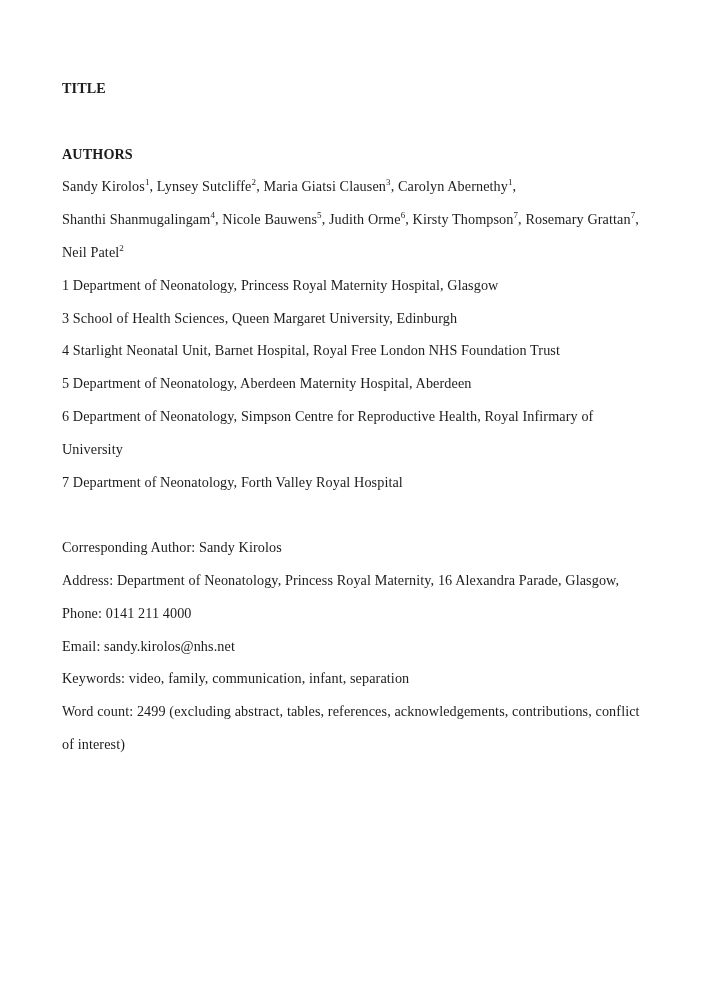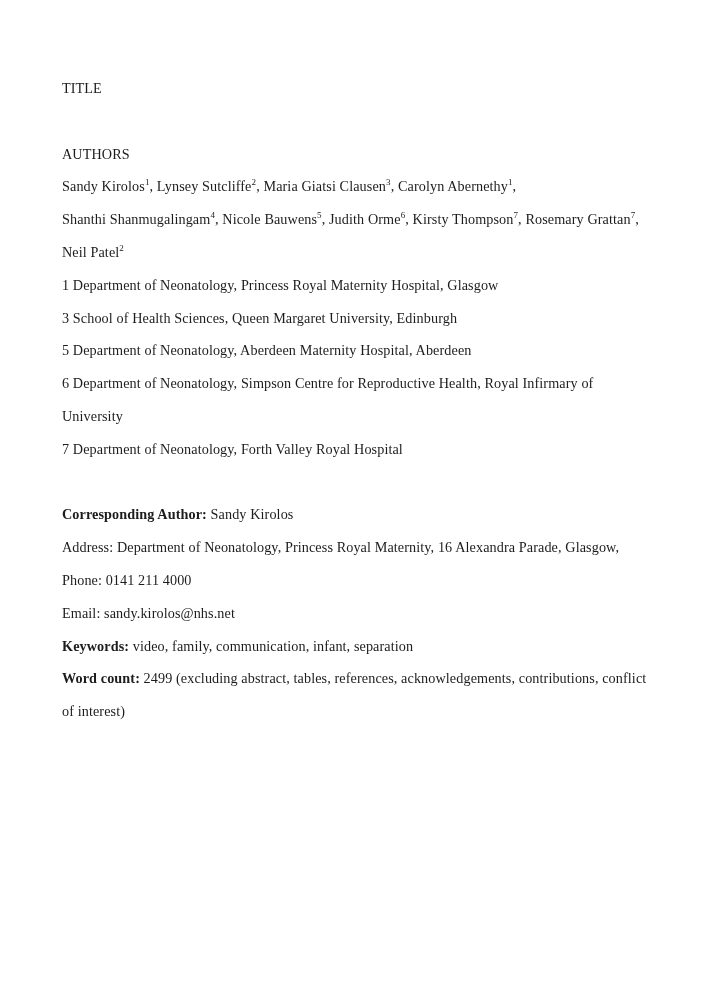--- a/index.html
+++ b/index.html
@@ -21,23 +21,23 @@
     padding: 72px 58px 0 62px;
     background: #ffffff;
   }
   .line {
     font-size: 14.2px;
     line-height: 32.8px;
     height: 32.8px;
     white-space: nowrap;
     letter-spacing: 0.1px;
   }
-  .line.heading { font-weight: normal; }
+  .line.heading { font-weight: bold; }
   .line.blank { height: 32.8px; }
-  .b { font-weight: bold; }
+  .b { font-weight: normal; }
   sup {
     font-size: 9px;
     line-height: 0;
     vertical-align: super;
   }
 </style>
 </head>
 <body>
 
 <div class="page">
@@ -51,20 +51,21 @@
 
   <div id="authorLines">
       <div class="line"><span>Sandy Kirolos</span><sup>1</sup>, <span>Lynsey Sutcliffe</span><sup>2</sup>, <span>Maria Giatsi Clausen</span><sup>3</sup>, <span>Carolyn Abernethy</span><sup>1</sup>,</div>
       <div class="line"><span>Shanthi Shanmugalingam</span><sup>4</sup>, <span>Nicole Bauwens</span><sup>5</sup>, <span>Judith Orme</span><sup>6</sup>, <span>Kirsty Thompson</span><sup>7</sup>, <span>Rosemary Grattan</span><sup>7</sup>,</div>
       <div class="line"><span>Neil Patel</span><sup>2</sup></div>
     </div>
 
   <div id="affiliationLines">
       <div class="line">1 Department of Neonatology, Princess Royal Maternity Hospital, Glasgow</div>
       <div class="line">3 School of Health Sciences, Queen Margaret University, Edinburgh</div>
+      <div class="line">4 Starlight Neonatal Unit, Barnet Hospital, Royal Free London NHS Foundation Trust</div>
       <div class="line">5 Department of Neonatology, Aberdeen Maternity Hospital, Aberdeen</div>
       <div class="line">6 Department of Neonatology, Simpson Centre for Reproductive Health, Royal Infirmary of</div>
       <div class="line">University</div>
       <div class="line">7 Department of Neonatology, Forth Valley Royal Hospital</div>
     </div>
 
   <div class="line blank"></div>
 
   <div id="contactLines">
       <div class="line"><span class="b">Corresponding Author:</span> Sandy Kirolos</div>

